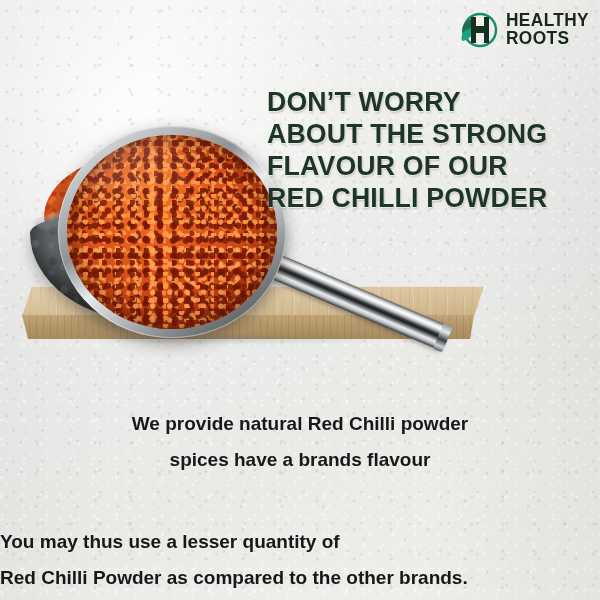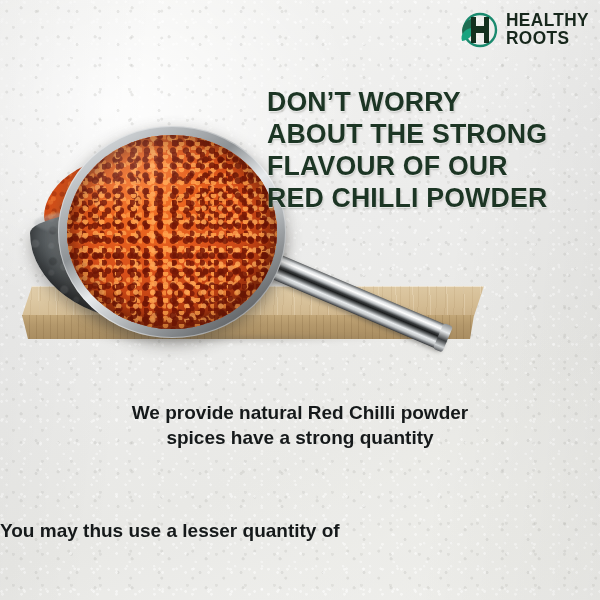--- a/index.html
+++ b/index.html
@@ -193,21 +193,21 @@
   #mg-lens .vig{
     position:absolute;inset:0;border-radius:50%;
     box-shadow:inset 0 0 26px rgba(70,18,4,.6);
   }
 
   
   #copy1{left:0;top:400px;width:600px;text-align:center;z-index:30;
     color:#15191a;font-weight:bold;font-size:19px;line-height:1.33;}
   #copy2{left:0;top:518px;width:600px;text-align:left;z-index:30;
     color:#15191a;font-weight:bold;font-size:19px;line-height:1.33;}
-  .ln{display:block;white-space:nowrap;}
+  .ln{display:block;white-space:nowrap;margin-top:11px;}
 </style>
 </head>
 <body>
 
 <div id="poster">
 
   <div class="layer" id="board">
     <div class="top"></div>
     <div class="topgrain"></div>
     <div class="face"></div>
@@ -255,20 +255,21 @@
 
   <div class="layer" id="headline">
     <span class="hl l1">DON’T WORRY</span>
     <span class="hl l2">ABOUT THE STRONG</span>
     <span class="hl l3">FLAVOUR OF OUR</span>
     <span class="hl l4">RED CHILLI POWDER</span>
   </div>
 
   <div class="layer" id="copy1">
     <span class="ln">We provide natural Red Chilli powder</span>
-    <span class="ln">spices have a strong quantity</span>
+    <span class="ln">spices have a brands flavour</span>
   </div>
 
   <div class="layer" id="copy2">
     <span class="ln">You may thus use a lesser quantity of</span>
+    <span class="ln">Red Chilli Powder as compared to the other brands.</span>
   </div>
 
 </div>
 
 </body></html>

